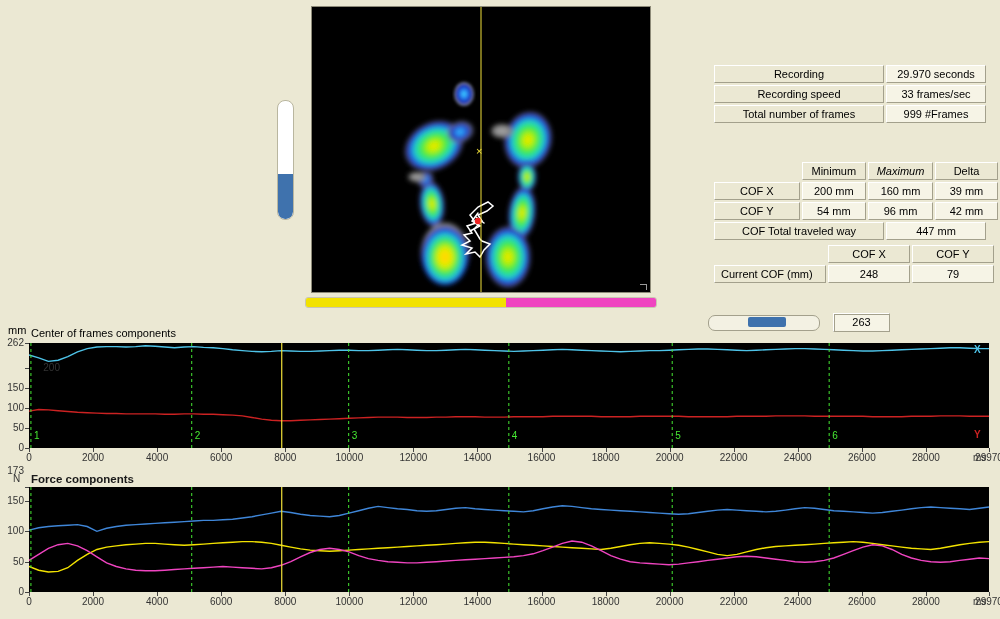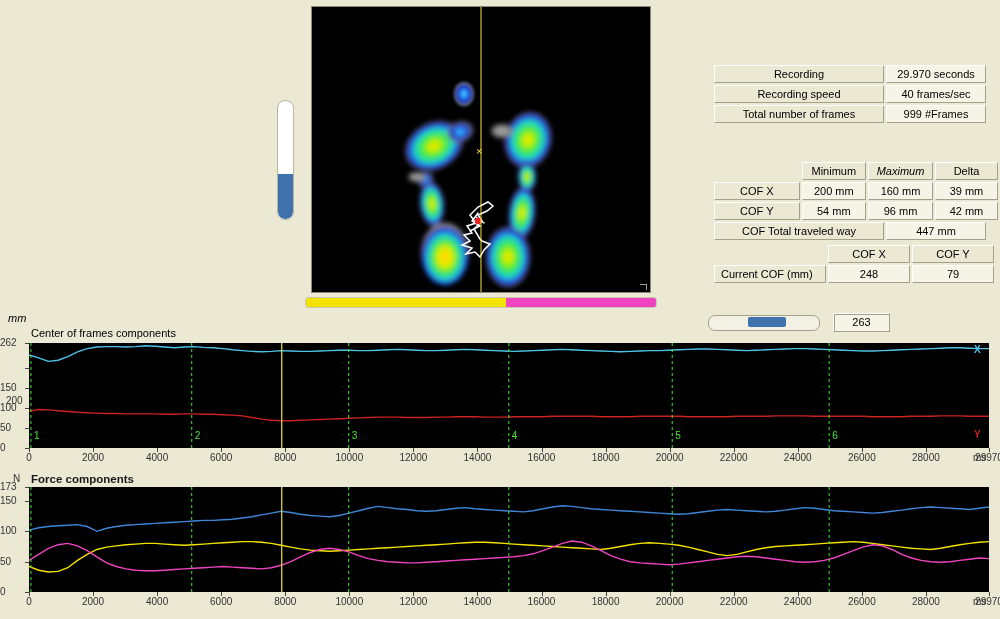--- a/index.html
+++ b/index.html
@@ -93,21 +93,21 @@
     background:#f6f4e6;
     border:1px solid #fff;
     border-right-color:#a3a08c;border-bottom-color:#a3a08c;
     box-shadow:inset 1px 1px 0 #a3a08c;
     text-align:center;line-height:17px;font-size:11px;
   }
 
   
   .chart-title{font-weight:bold;font-size:11.5px;color:#1a1a1a;}
   .axis-unit{font-size:10px;color:#333;}
-  .tick-label{font-size:10px;color:#333;position:absolute;text-align:left;}
+  .tick-label{font-size:10px;color:#333;position:absolute;text-align:right;}
   .xtick-label{font-size:10px;color:#333;position:absolute;text-align:center;}
   .plot{
     position:absolute;
     background:#000;
     overflow:hidden;
   }
   .plot svg{display:block;}
   .marker-lbl{
     position:absolute;color:#46e832;font-size:10px;
   }
@@ -208,21 +208,21 @@
 
 <div class="panel" style="left:712px;top:63px;">
   <table class="info">
     <tbody id="summary-tbody">
         <tr>
           <td style="width:160px;">Recording</td>
           <td class="value" style="width:90px;">29.970 seconds</td>
         </tr>
         <tr>
           <td style="width:160px;">Recording speed</td>
-          <td class="value" style="width:90px;">40 frames/sec</td>
+          <td class="value" style="width:90px;">33 frames/sec</td>
         </tr>
         <tr>
           <td style="width:160px;">Total number of frames</td>
           <td class="value" style="width:90px;">999 #Frames</td>
         </tr>
       </tbody>
   </table>
 </div>
 
 <div class="panel" style="left:712px;top:160px;">
@@ -280,21 +280,21 @@
     </tr>
       </tbody>
   </table>
 </div>
 
 <div class="abs" id="frame-scroll">
   <div class="thumb" style="left: 35%;"></div>
 </div>
 <div class="abs" id="frame-value">263</div>
 
-<div class="abs" style="left:8px;top:312px;font-style:italic;">mm</div>
+<div class="abs" style="left:8px;top:324px;">mm</div>
 <div class="abs" style="left:31px;top:327px;">Center of frames components</div>
 <div class="plot" id="chart1-plot" style="left:29px;top:343px;width:960px;height:105px;">
     <svg width="960" height="105">
       <polyline points="0.0,12.0 9.7,14.8 19.4,18.4 29.1,17.2 38.8,13.6 48.5,8.8 58.2,5.6 67.9,4.0 77.6,3.6 87.3,3.6 97.0,4.0 106.7,3.6 116.4,2.8 126.1,3.2 135.8,4.0 145.5,4.8 155.2,4.0 164.8,3.6 174.5,4.4 184.2,4.8 193.9,5.6 203.6,6.8 213.3,7.6 223.0,8.4 232.7,8.8 242.4,8.4 252.1,7.6 261.8,8.0 271.5,8.4 281.2,8.4 290.9,8.0 300.6,7.6 310.3,7.2 320.0,7.2 329.7,7.6 339.4,7.6 349.1,7.2 358.8,6.8 368.5,6.4 378.2,6.8 387.9,7.2 397.6,7.6 407.3,7.6 417.0,7.2 426.7,6.8 436.4,6.4 446.1,6.8 455.8,7.2 465.5,7.6 475.2,8.0 484.8,8.4 494.5,8.0 504.2,7.6 513.9,7.2 523.6,6.8 533.3,6.4 543.0,6.8 552.7,7.2 562.4,7.6 572.1,8.0 581.8,8.4 591.5,8.8 601.2,8.4 610.9,8.0 620.6,7.6 630.3,7.6 640.0,7.2 649.7,6.8 659.4,6.4 669.1,6.0 678.8,6.0 688.5,6.4 698.2,6.8 707.9,7.2 717.6,7.6 727.3,7.2 737.0,6.8 746.7,6.4 756.4,6.0 766.1,5.6 775.8,5.6 785.5,6.0 795.2,6.4 804.8,6.8 814.5,7.2 824.2,7.6 833.9,8.0 843.6,8.0 853.3,7.6 863.0,7.2 872.7,6.8 882.4,6.4 892.1,6.0 901.8,5.6 911.5,5.2 921.2,4.8 930.9,4.8 940.6,5.2 950.3,5.6 960.0,5.6" fill="none" stroke="#4ec3e8" stroke-width="1.4"></polyline>
       <polyline points="0.0,68.1 9.7,66.5 19.4,66.9 29.1,67.7 38.8,68.5 48.5,69.3 58.2,69.7 67.9,70.1 77.6,70.5 87.3,70.5 97.0,70.9 106.7,70.9 116.4,70.9 126.1,70.9 135.8,71.3 145.5,71.3 155.2,70.9 164.8,70.9 174.5,71.3 184.2,71.3 193.9,71.7 203.6,72.1 213.3,72.9 223.0,74.5 232.7,76.1 242.4,77.3 252.1,77.7 261.8,77.7 271.5,77.3 281.2,76.9 290.9,76.5 300.6,76.1 310.3,75.7 320.0,75.3 329.7,74.9 339.4,74.5 349.1,74.1 358.8,74.1 368.5,74.1 378.2,74.5 387.9,74.5 397.6,74.5 407.3,74.1 417.0,74.1 426.7,73.7 436.4,73.7 446.1,73.7 455.8,74.1 465.5,74.1 475.2,74.1 484.8,73.7 494.5,73.7 504.2,73.7 513.9,73.7 523.6,73.3 533.3,73.3 543.0,73.3 552.7,73.3 562.4,73.3 572.1,73.7 581.8,73.7 591.5,73.7 601.2,73.7 610.9,73.3 620.6,73.3 630.3,73.3 640.0,73.3 649.7,73.3 659.4,73.7 669.1,73.7 678.8,73.7 688.5,73.7 698.2,73.7 707.9,73.3 717.6,73.3 727.3,73.3 737.0,73.3 746.7,72.9 756.4,72.9 766.1,72.9 775.8,72.9 785.5,73.3 795.2,73.3 804.8,73.3 814.5,73.3 824.2,73.3 833.9,73.3 843.6,73.7 853.3,73.7 863.0,73.7 872.7,73.7 882.4,73.3 892.1,73.3 901.8,73.3 911.5,72.9 921.2,72.9 930.9,72.9 940.6,73.3 950.3,73.3 960.0,73.3" fill="none" stroke="#cc2222" stroke-width="1.4"></polyline>
       <line x1="1.921921921921922" x2="1.921921921921922" y1="0" y2="105" stroke="#46e832" stroke-width="1" stroke-dasharray="3,3"></line>
       <line x1="162.72272272272272" x2="162.72272272272272" y1="0" y2="105" stroke="#46e832" stroke-width="1" stroke-dasharray="3,3"></line>
       <line x1="319.6796796796797" x2="319.6796796796797" y1="0" y2="105" stroke="#46e832" stroke-width="1" stroke-dasharray="3,3"></line>
       <line x1="479.83983983983984" x2="479.83983983983984" y1="0" y2="105" stroke="#46e832" stroke-width="1" stroke-dasharray="3,3"></line>
       <line x1="643.2032032032032" x2="643.2032032032032" y1="0" y2="105" stroke="#46e832" stroke-width="1" stroke-dasharray="3,3"></line>
@@ -304,21 +304,21 @@
   </div>
 <div id="chart1-yticks">
     <div class="tick-label" style="position: absolute; left: 0px; width: 24px; top: 442px;">0</div>
     <div style="position: absolute; left: 25px; width: 4px; height: 1px; background: rgb(68, 68, 68); top: 448px;"></div>
     <div class="tick-label" style="position: absolute; left: 0px; width: 24px; top: 421.962px;">50</div>
     <div style="position: absolute; left: 25px; width: 4px; height: 1px; background: rgb(68, 68, 68); top: 427.962px;"></div>
     <div class="tick-label" style="position: absolute; left: 0px; width: 24px; top: 401.924px;">100</div>
     <div style="position: absolute; left: 25px; width: 4px; height: 1px; background: rgb(68, 68, 68); top: 407.924px;"></div>
     <div class="tick-label" style="position: absolute; left: 0px; width: 24px; top: 381.885px;">150</div>
     <div style="position: absolute; left: 25px; width: 4px; height: 1px; background: rgb(68, 68, 68); top: 387.885px;"></div>
-    <div class="tick-label" style="position: absolute; left: 6px; width: 44px; top: 361.847px; margin-top: 33px;">200</div>
+    <div class="tick-label" style="position: absolute; left: 16px; width: 44px; top: 361.847px;">200</div>
     <div style="position: absolute; left: 25px; width: 4px; height: 1px; background: rgb(68, 68, 68); top: 367.847px;"></div>
     <div class="tick-label" style="position: absolute; left: 0px; width: 24px; top: 337px;">262</div>
     <div style="position: absolute; left: 25px; width: 4px; height: 1px; background: rgb(68, 68, 68); top: 343px;"></div>
   </div>
 <div id="chart1-xticks">
     <div class="xtick-label" style="left: 5px; width: 48px; top: 452px;">0</div>
     <div style="position: absolute; top: 448px; left: 29px; width: 1px; height: 4px; background: rgb(68, 68, 68);"></div>
     <div class="xtick-label" style="left: 69.0641px; width: 48px; top: 452px;">2000</div>
     <div style="position: absolute; top: 448px; left: 93.0641px; width: 1px; height: 4px; background: rgb(68, 68, 68);"></div>
     <div class="xtick-label" style="left: 133.128px; width: 48px; top: 452px;">4000</div>
@@ -382,21 +382,21 @@
 <div class="abs chart-title" style="left:31px;top:473px;">Force components</div>
 <div id="chart2-yticks">
     <div class="tick-label" style="position: absolute; left: 0px; width: 24px; top: 586px;">0</div>
     <div style="position: absolute; left: 25px; width: 4px; height: 1px; background: rgb(68, 68, 68); top: 592px;"></div>
     <div class="tick-label" style="position: absolute; left: 0px; width: 24px; top: 555.653px;">50</div>
     <div style="position: absolute; left: 25px; width: 4px; height: 1px; background: rgb(68, 68, 68); top: 561.653px;"></div>
     <div class="tick-label" style="position: absolute; left: 0px; width: 24px; top: 525.306px;">100</div>
     <div style="position: absolute; left: 25px; width: 4px; height: 1px; background: rgb(68, 68, 68); top: 531.306px;"></div>
     <div class="tick-label" style="position: absolute; left: 0px; width: 24px; top: 494.96px;">150</div>
     <div style="position: absolute; left: 25px; width: 4px; height: 1px; background: rgb(68, 68, 68); top: 500.96px;"></div>
-    <div class="tick-label" style="position: absolute; left: 0px; width: 24px; top: 481px;">173</div>
+    <div class="tick-label" style="position: absolute; left: 0px; width: 24px; top: 465px;">173</div>
     <div style="position: absolute; left: 25px; width: 4px; height: 1px; background: rgb(68, 68, 68); top: 487px;"></div>
   </div>
 <div id="chart2-xticks">
     <div class="xtick-label" style="left: 5px; width: 48px; top: 596px;">0</div>
     <div style="position: absolute; top: 592px; left: 29px; width: 1px; height: 4px; background: rgb(68, 68, 68);"></div>
     <div class="xtick-label" style="left: 69.0641px; width: 48px; top: 596px;">2000</div>
     <div style="position: absolute; top: 592px; left: 93.0641px; width: 1px; height: 4px; background: rgb(68, 68, 68);"></div>
     <div class="xtick-label" style="left: 133.128px; width: 48px; top: 596px;">4000</div>
     <div style="position: absolute; top: 592px; left: 157.128px; width: 1px; height: 4px; background: rgb(68, 68, 68);"></div>
     <div class="xtick-label" style="left: 197.192px; width: 48px; top: 596px;">6000</div>

